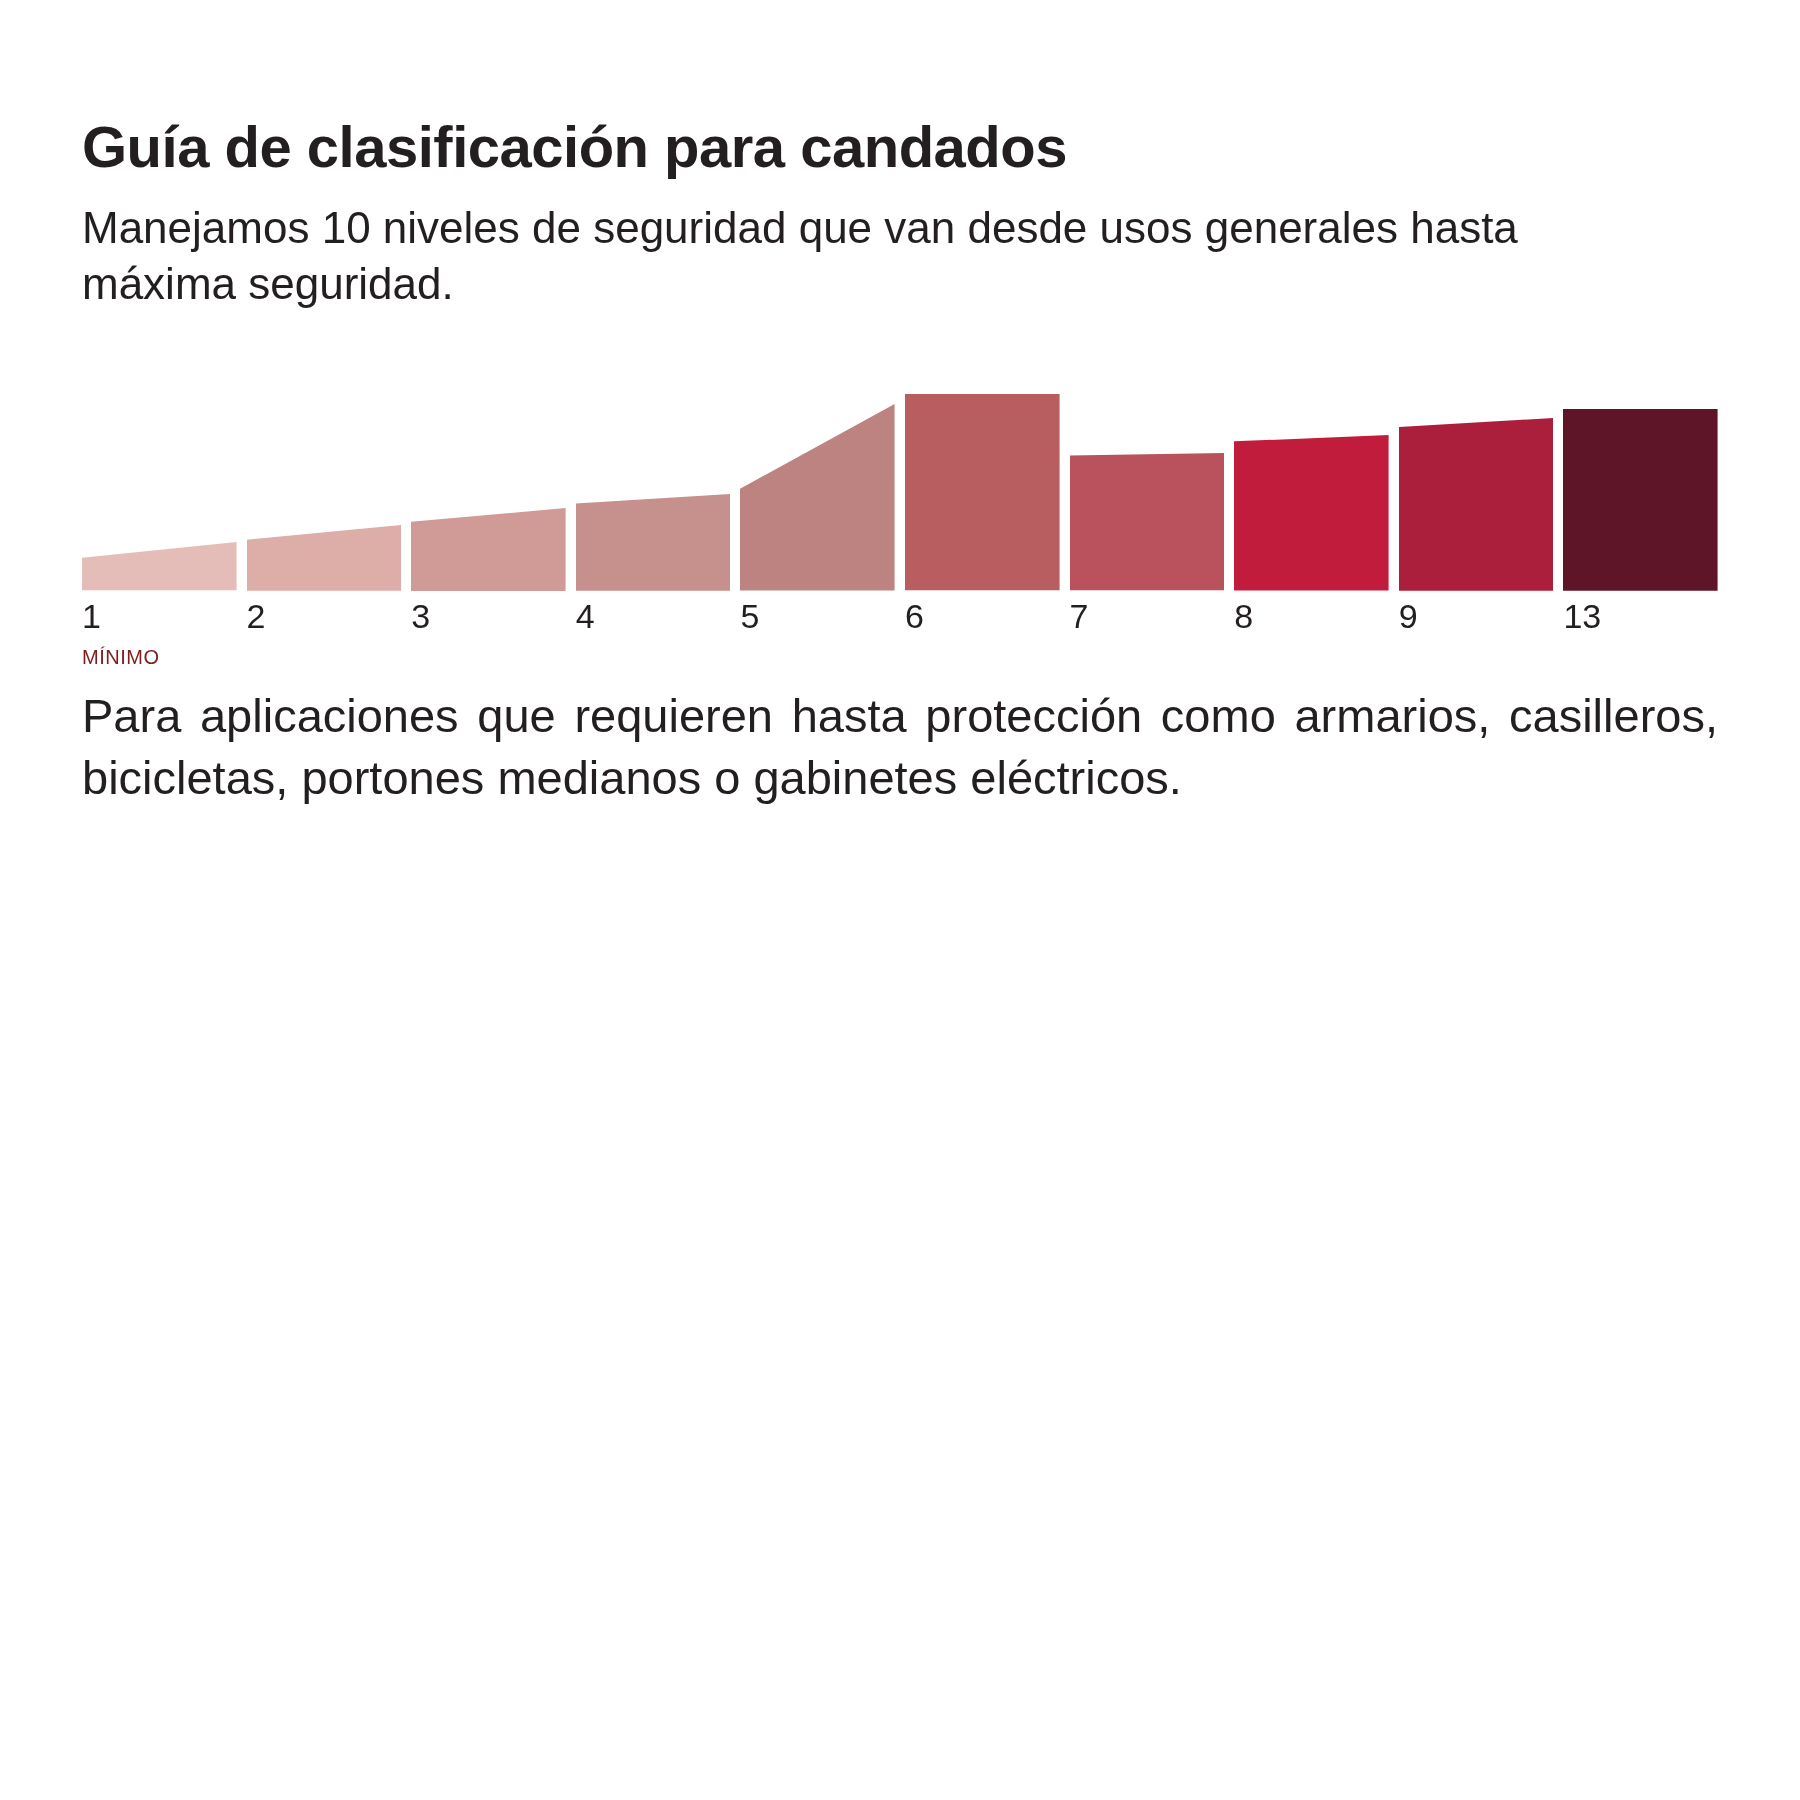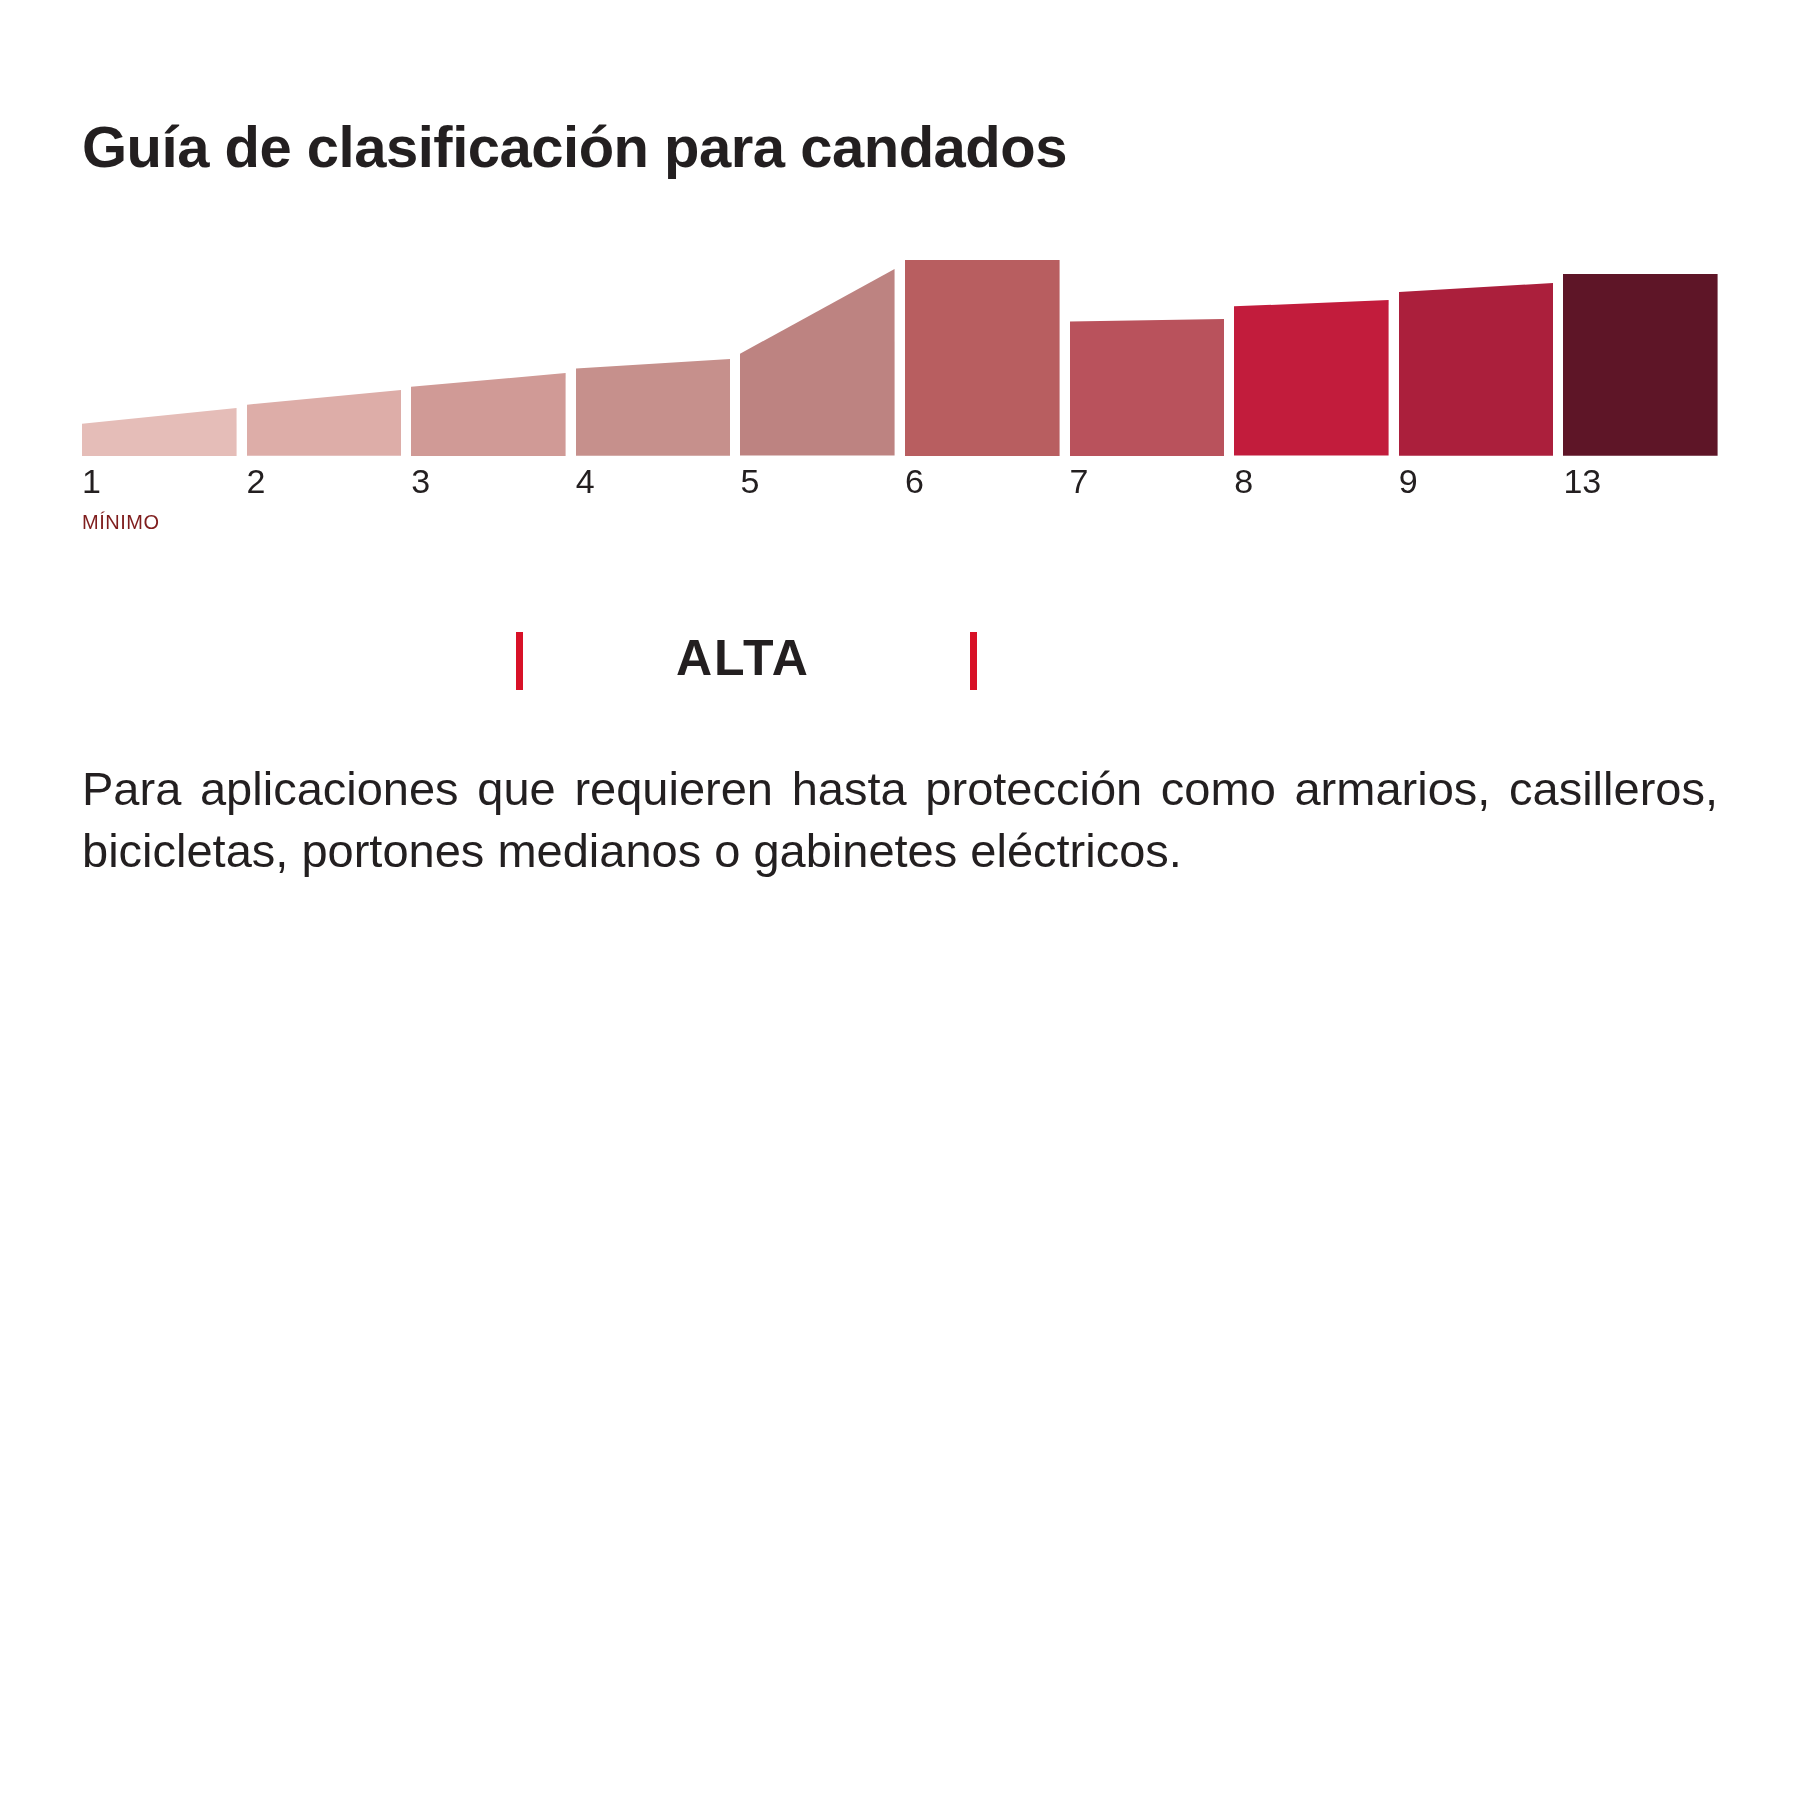--- a/index.html
+++ b/index.html
@@ -133,20 +133,21 @@
   }
 </style>
 </head>
 <body>
 
 <div class="page">
 
   <h1 class="title">Guía de clasificación para candados</h1>
 
 
+  <p class="section-body">Manejamos 10 niveles de seguridad que van desde usos generales hasta máxima seguridad.</p>
 
   <div class="chart-area">
     <div class="bars" id="bars">
         <div class="bar" style="left: 0px; width: 154.6px; height: 48.3636px;">
           <svg width="154.6" height="48.36363636363636" viewBox="0 0 154.6 48.36363636363636">
             <polygon points="0,15.636363636363633 154.6,0 154.6,48.36363636363636 0,48.36363636363636" fill="#e5bdb8"></polygon>
           </svg>
         </div>
         <div class="bar" style="left: 164.6px; width: 154.6px; height: 65.6364px;">
           <svg width="154.6" height="65.63636363636364" viewBox="0 0 154.6 65.63636363636364">
@@ -203,21 +204,16 @@
       <span class="axis-label" style="left: 329.2px;">3</span>
       <span class="axis-label" style="left: 493.8px;">4</span>
       <span class="axis-label" style="left: 658.4px;">5</span>
       <span class="axis-label" style="left: 823px;">6</span>
       <span class="axis-label" style="left: 987.6px;">7</span>
       <span class="axis-label" style="left: 1152.2px;">8</span>
       <span class="axis-label" style="left: 1316.8px;">9</span>
       <span class="axis-label" style="left: 1481.4px;">13</span>
     </div>
 
-  <div class="band">
-    <span class="band-tick" id="tick-left" style="left: 433.54px;"></span>
-    <span class="band-name" id="band-name" style="left: -157.056px; width: 1636px; text-align: center;">ALTA</span>
-    <span class="band-tick" id="tick-right" style="left: 888.348px;"></span>
-  </div>
 
   <p class="description">Para aplicaciones que requieren hasta protección como armarios, casilleros, bicicletas, portones medianos o gabinetes eléctricos.</p>
 
 </div>
 
 </body></html>

